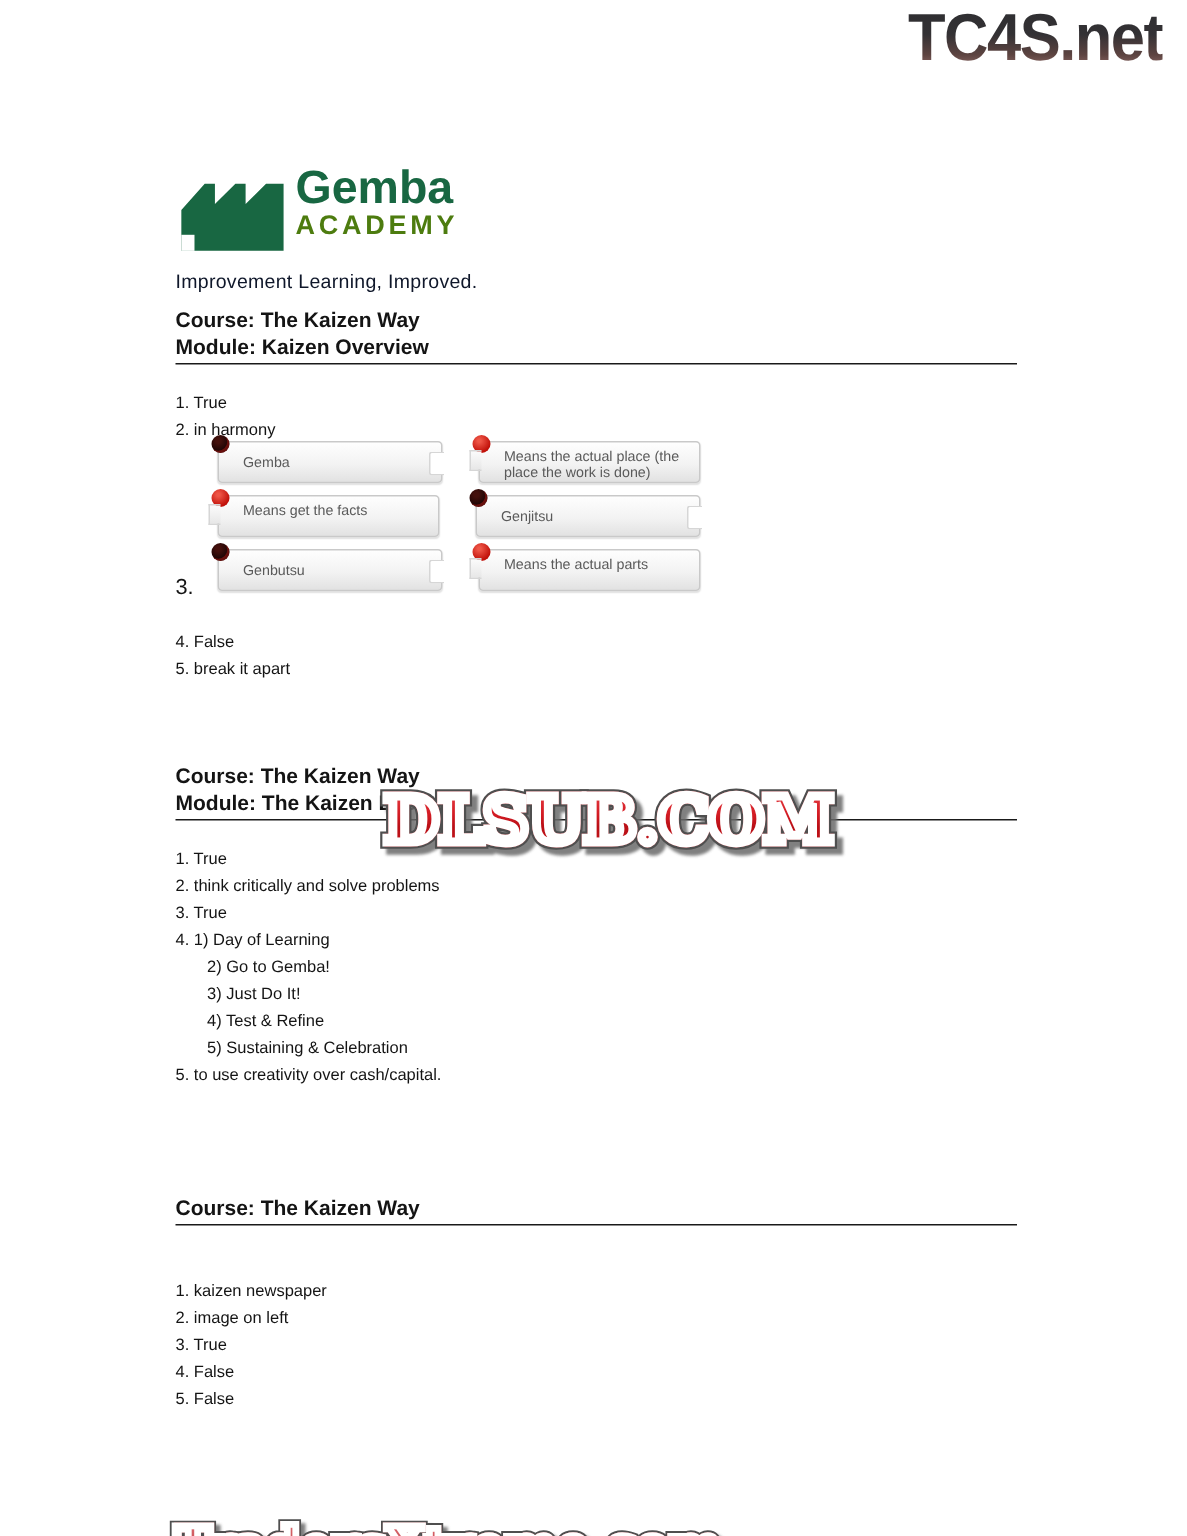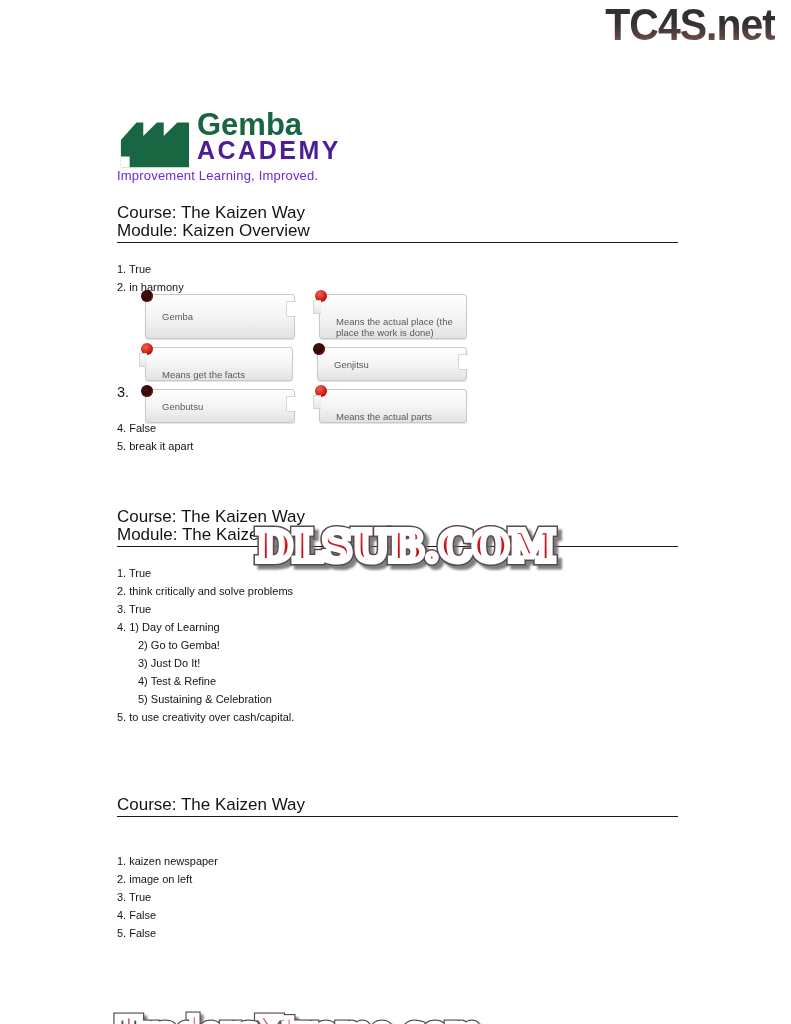--- a/index.html
+++ b/index.html
@@ -34,40 +34,40 @@
   .wm-bottom .wm-layer-edge   { -webkit-text-stroke:7px #4f4f4f; }
   .wm-bottom .wm-layer-fill   { -webkit-text-stroke:4.5px #ffffff;
     background:linear-gradient(180deg,#dd7a7e 0%,#cf555c 40%,#b8343c 75%,#c04a50 100%);
     -webkit-background-clip:text; background-clip:text; }
 
   
   .logo { position:absolute; left:117px; top:110px; }
   .logo-row { display:flex; align-items:flex-start; }
   .logo-icon { width:74px; height:58px; margin-right:6px; }
   .logo-name { font-weight:700; font-size:31px; line-height:30px; color:#186742; letter-spacing:0; }
-  .logo-sub  { font-weight:700; font-size:25px; line-height:21px; color:#4c1d95; letter-spacing:2.5px; }
-  .logo-tagline { margin-top:0; font-size:13px; color:#6d28d9; letter-spacing:.2px; }
+  .logo-sub  { font-weight:700; font-size:18px; line-height:21px; color:#4d7c0f; letter-spacing:2.5px; }
+  .logo-tagline { margin-top:12px; font-size:13px; color:#0f172a; letter-spacing:.2px; }
 
   
-  .sec-header { position:absolute; left:117px; width:561px; font-size:17px; line-height:18px; }
+  .sec-header { position:absolute; left:117px; width:561px; font-size:14px; line-height:18px;font-weight:bold; }
   .sec-header .rule { border-top:1.2px solid #1a1a1a; margin-top:2px; }
   .answers { position:absolute; left:117px; font-size:11px; line-height:18px; }
   .answers .indent { padding-left:21px; }
 
   
   .matching { position:absolute; left:145px; top:294px; width:322px; }
   .match-row { display:flex; justify-content:space-between; margin-bottom:8px; }
   .match-box {
     position:relative; min-height:28px; border:1px solid #c9c9c9; border-radius:3px;
     background:linear-gradient(180deg,#fefefe 0%,#f3f3f3 55%,#e2e2e2 100%);
     box-shadow:0 1px 1px rgba(0,0,0,.12);
     font-size:9.5px; line-height:11px; color:#5a5a5a;
   }
   .match-box.left  { width:150px; display:flex; align-items:center; }
-  .match-box.right { width:148px; padding-top:21px; }
+  .match-box.right { width:148px; padding-top:4px; }
   .match-text { display:block; padding-left:16px; padding-right:4px; }
   .dot { position:absolute; left:-5px; top:-5px; width:12px; height:12px; border-radius:50%; }
   .dot-dark { background:radial-gradient(circle at 38% 32%, #44100c 15%, #150303 70%);
               box-shadow:inset -1.5px -1.5px 0 rgba(170,25,20,.55); }
   .dot-red  { background:radial-gradient(circle at 38% 32%, #ee5546 10%, #c01009 70%); }
   .notch { position:absolute; right:-2px; top:6px; width:10px; height:16px; background:#fff;
            border:1px solid #d6d6d6; border-right:none; border-radius:2px 0 0 2px; }
   .tab   { position:absolute; left:-7px; top:5px; width:8px; height:14px;
            background:linear-gradient(#fbfbfb,#e7e7e7); border:1px solid #d6d6d6; border-right:none; }
 

